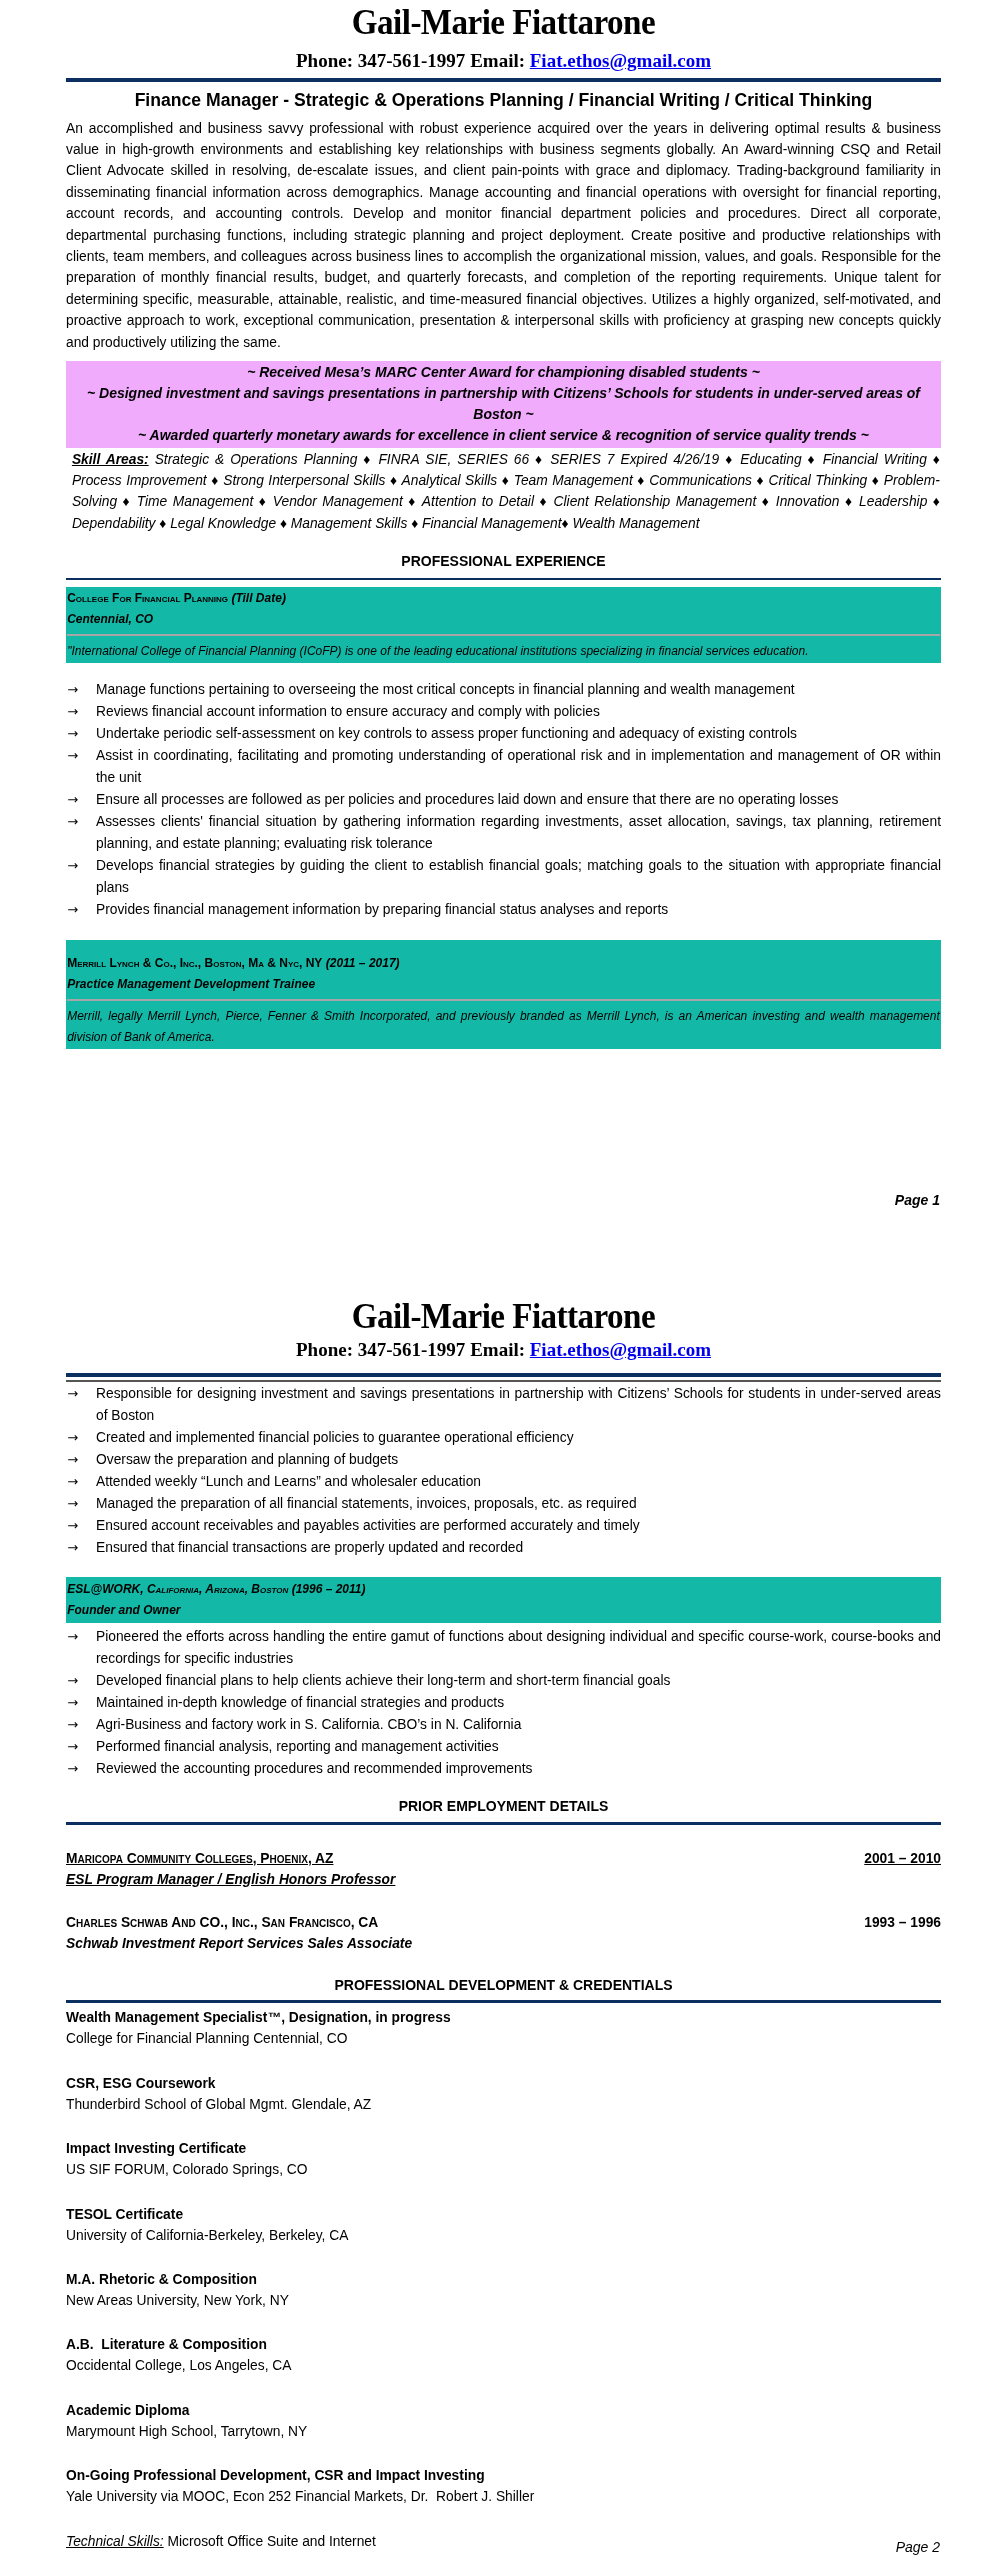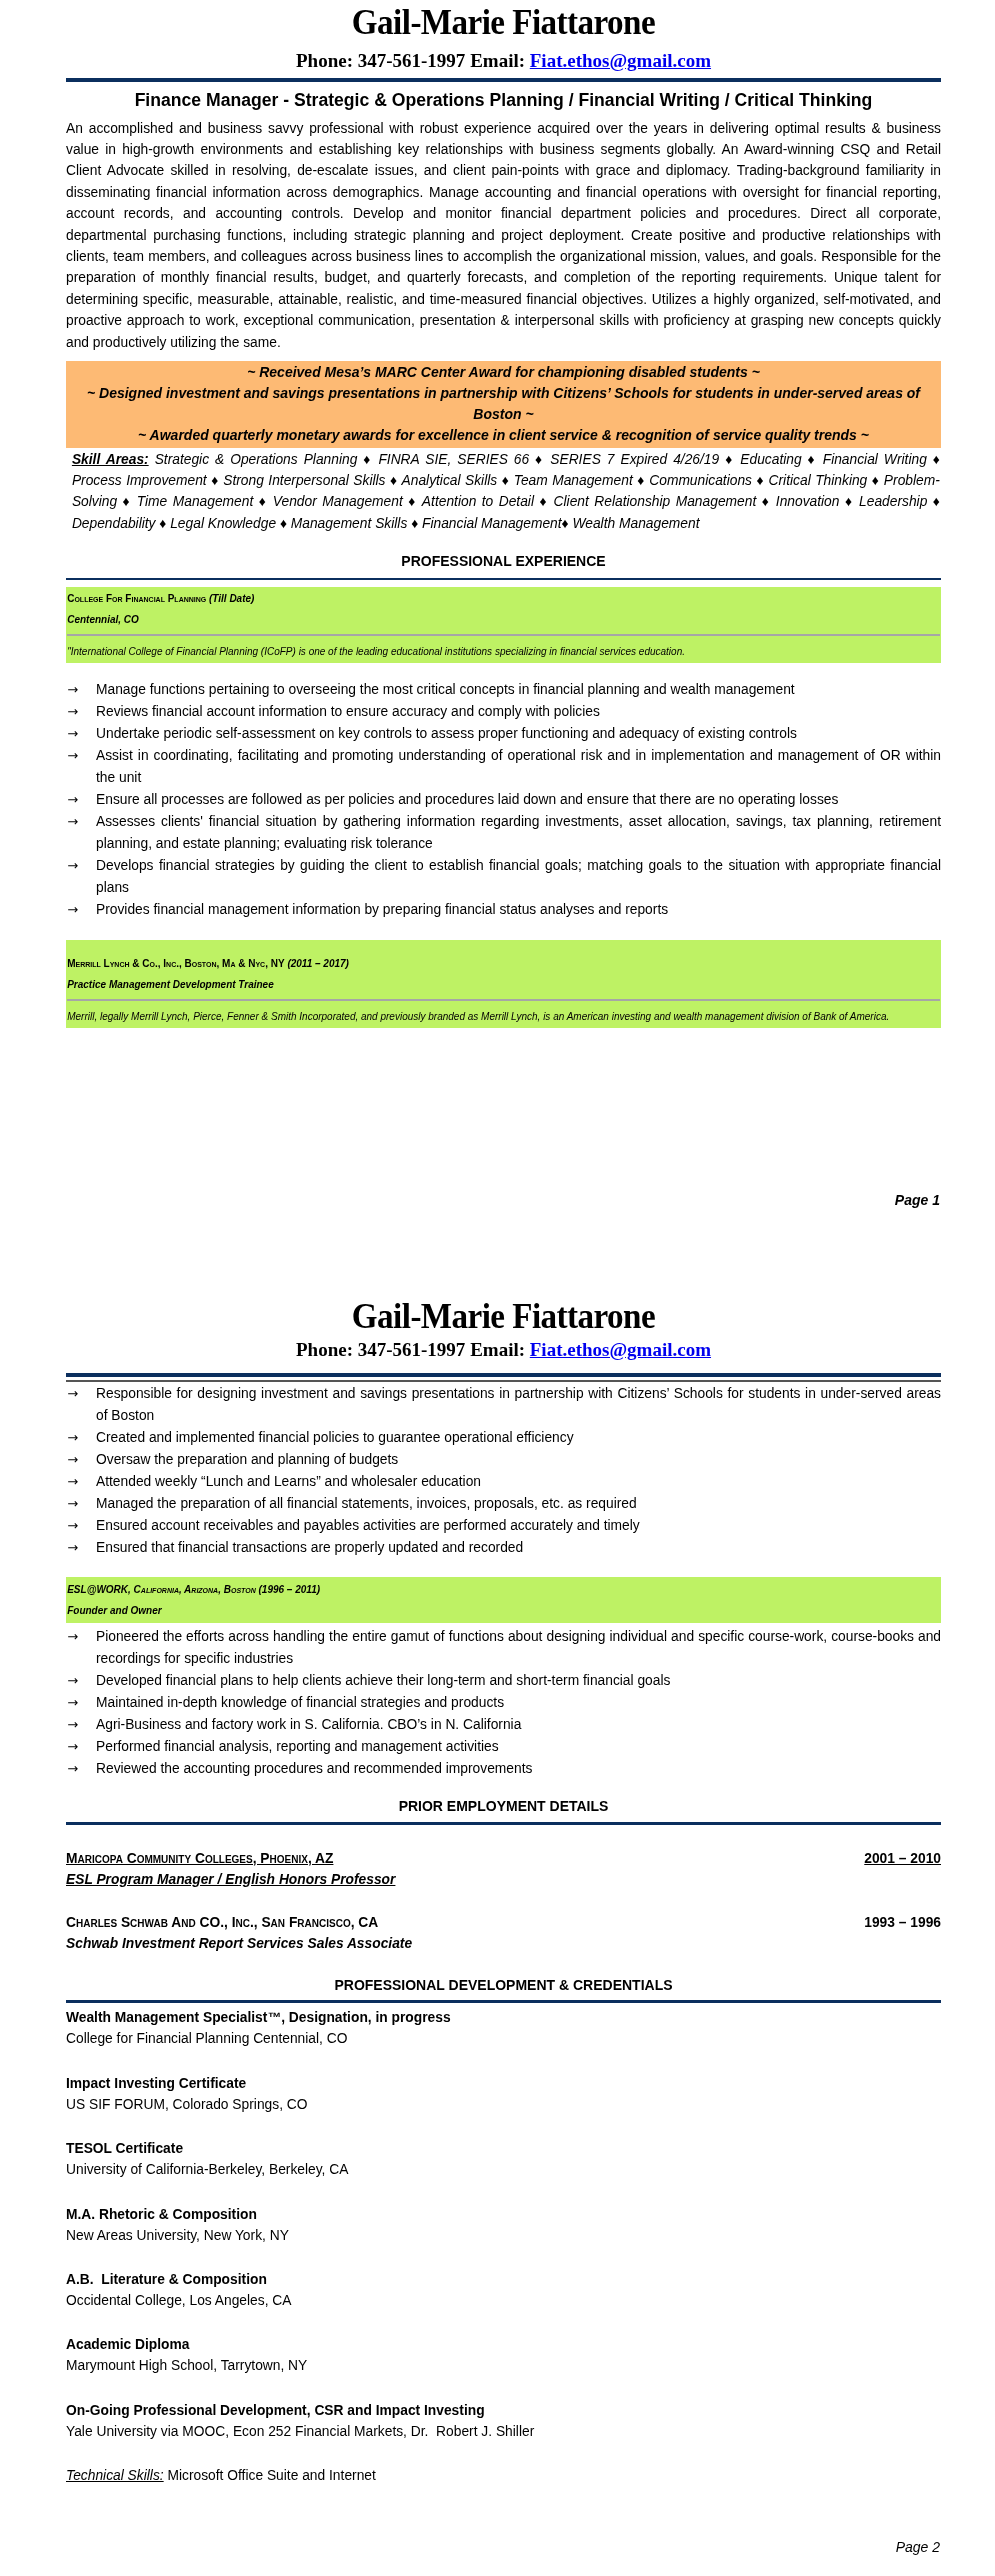--- a/index.html
+++ b/index.html
@@ -8,26 +8,26 @@
 
   .name { text-align:center; font-family:"Liberation Serif", serif; font-weight:bold; font-size:36px; line-height:42px; letter-spacing:-0.6px; transform:scaleX(0.92); }
   .contact { text-align:center; font-family:"Liberation Serif", serif; font-weight:bold; font-size:19px; line-height:23.4px; }
   .contact a { color:#0000ee; text-decoration:underline; }
   .rule-blue { height:3.5px; background:#0b2f5e; }
   .rule-blue-thin { height:2.3px; background:#0b2f5e; }
   .rule-gray { height:1.8px; background:#555; }
 
   .headline { text-align:center; font-family:"Liberation Sans", sans-serif; font-weight:bold; font-size:17.6px; line-height:23.4px; }
   .para { font-family:"Liberation Sans", sans-serif; font-size:13.8px; line-height:21.4px; text-align:justify; }
-  .awards { background:#fdba74; padding:1.2px 2.3px; font-family:"Liberation Sans", sans-serif; font-weight:bold; font-style:italic; font-size:14px; line-height:21px; text-align:center; }
+  .awards { background:#f0abfc; padding:1.2px 2.3px; font-family:"Liberation Sans", sans-serif; font-weight:bold; font-style:italic; font-size:14px; line-height:21px; text-align:center; }
   .skills { font-family:"Liberation Sans", sans-serif; font-style:italic; font-size:13.8px; line-height:21.4px; text-align:justify; padding:0 1.2px 0 5.9px; }
   .skills .lbl { font-weight:bold; text-decoration:underline; }
   .section-title { text-align:center; font-family:"Liberation Sans", sans-serif; font-weight:bold; font-size:14px; line-height:19px; }
 
-  .jobbox { background:#bef264; font-family:"Liberation Sans", sans-serif; font-size:10px; line-height:21px; padding:0 1.2px; }
+  .jobbox { background:#14b8a6; font-family:"Liberation Sans", sans-serif; font-size:12px; line-height:21px; padding:0 1.2px; }
   .jobbox .company { font-weight:bold; font-variant:small-caps; }
   .jobbox .date { font-weight:bold; font-style:italic; }
   .jobbox .role { font-weight:bold; font-style:italic; }
   .jobbox .sep { height:2.3px; background:#a6a6a6; margin:3.5px 0 4.7px 0; }
   .jobbox .desc { font-style:italic; text-align:justify; }
 
   ul.bullets { list-style:none; margin:0; padding:0; font-family:"Liberation Sans", sans-serif; font-size:13.8px; line-height:22px; }
   ul.bullets li { position:relative; padding-left:30px; text-align:justify; }
   ul.bullets li .arrow { position:absolute; left:1.2px; top:0; font-family:"DejaVu Sans", sans-serif; font-size:13px; }
 
@@ -167,20 +167,24 @@
 
   <div class="section-title" style="margin-top:22px;">PROFESSIONAL DEVELOPMENT &amp; CREDENTIALS</div>
   <div class="rule-blue-thin" style="margin-top:5.9px;"></div>
 
   <div style="margin-top:4.7px;">
     <div class="cred">
       <div class="t">Wealth Management Specialist™, Designation, in progress</div>
       <div>College for Financial Planning Centennial, CO</div>
     </div>
     <div class="cred">
+      <div class="t">CSR, ESG Coursework</div>
+      <div>Thunderbird School of Global Mgmt. Glendale, AZ</div>
+    </div>
+    <div class="cred">
       <div class="t">Impact Investing Certificate</div>
       <div>US SIF FORUM, Colorado Springs, CO</div>
     </div>
     <div class="cred">
       <div class="t">TESOL Certificate</div>
       <div>University of California-Berkeley, Berkeley, CA</div>
     </div>
     <div class="cred">
       <div class="t">M.A. Rhetoric &amp; Composition</div>
       <div>New Areas University, New York, NY</div>

